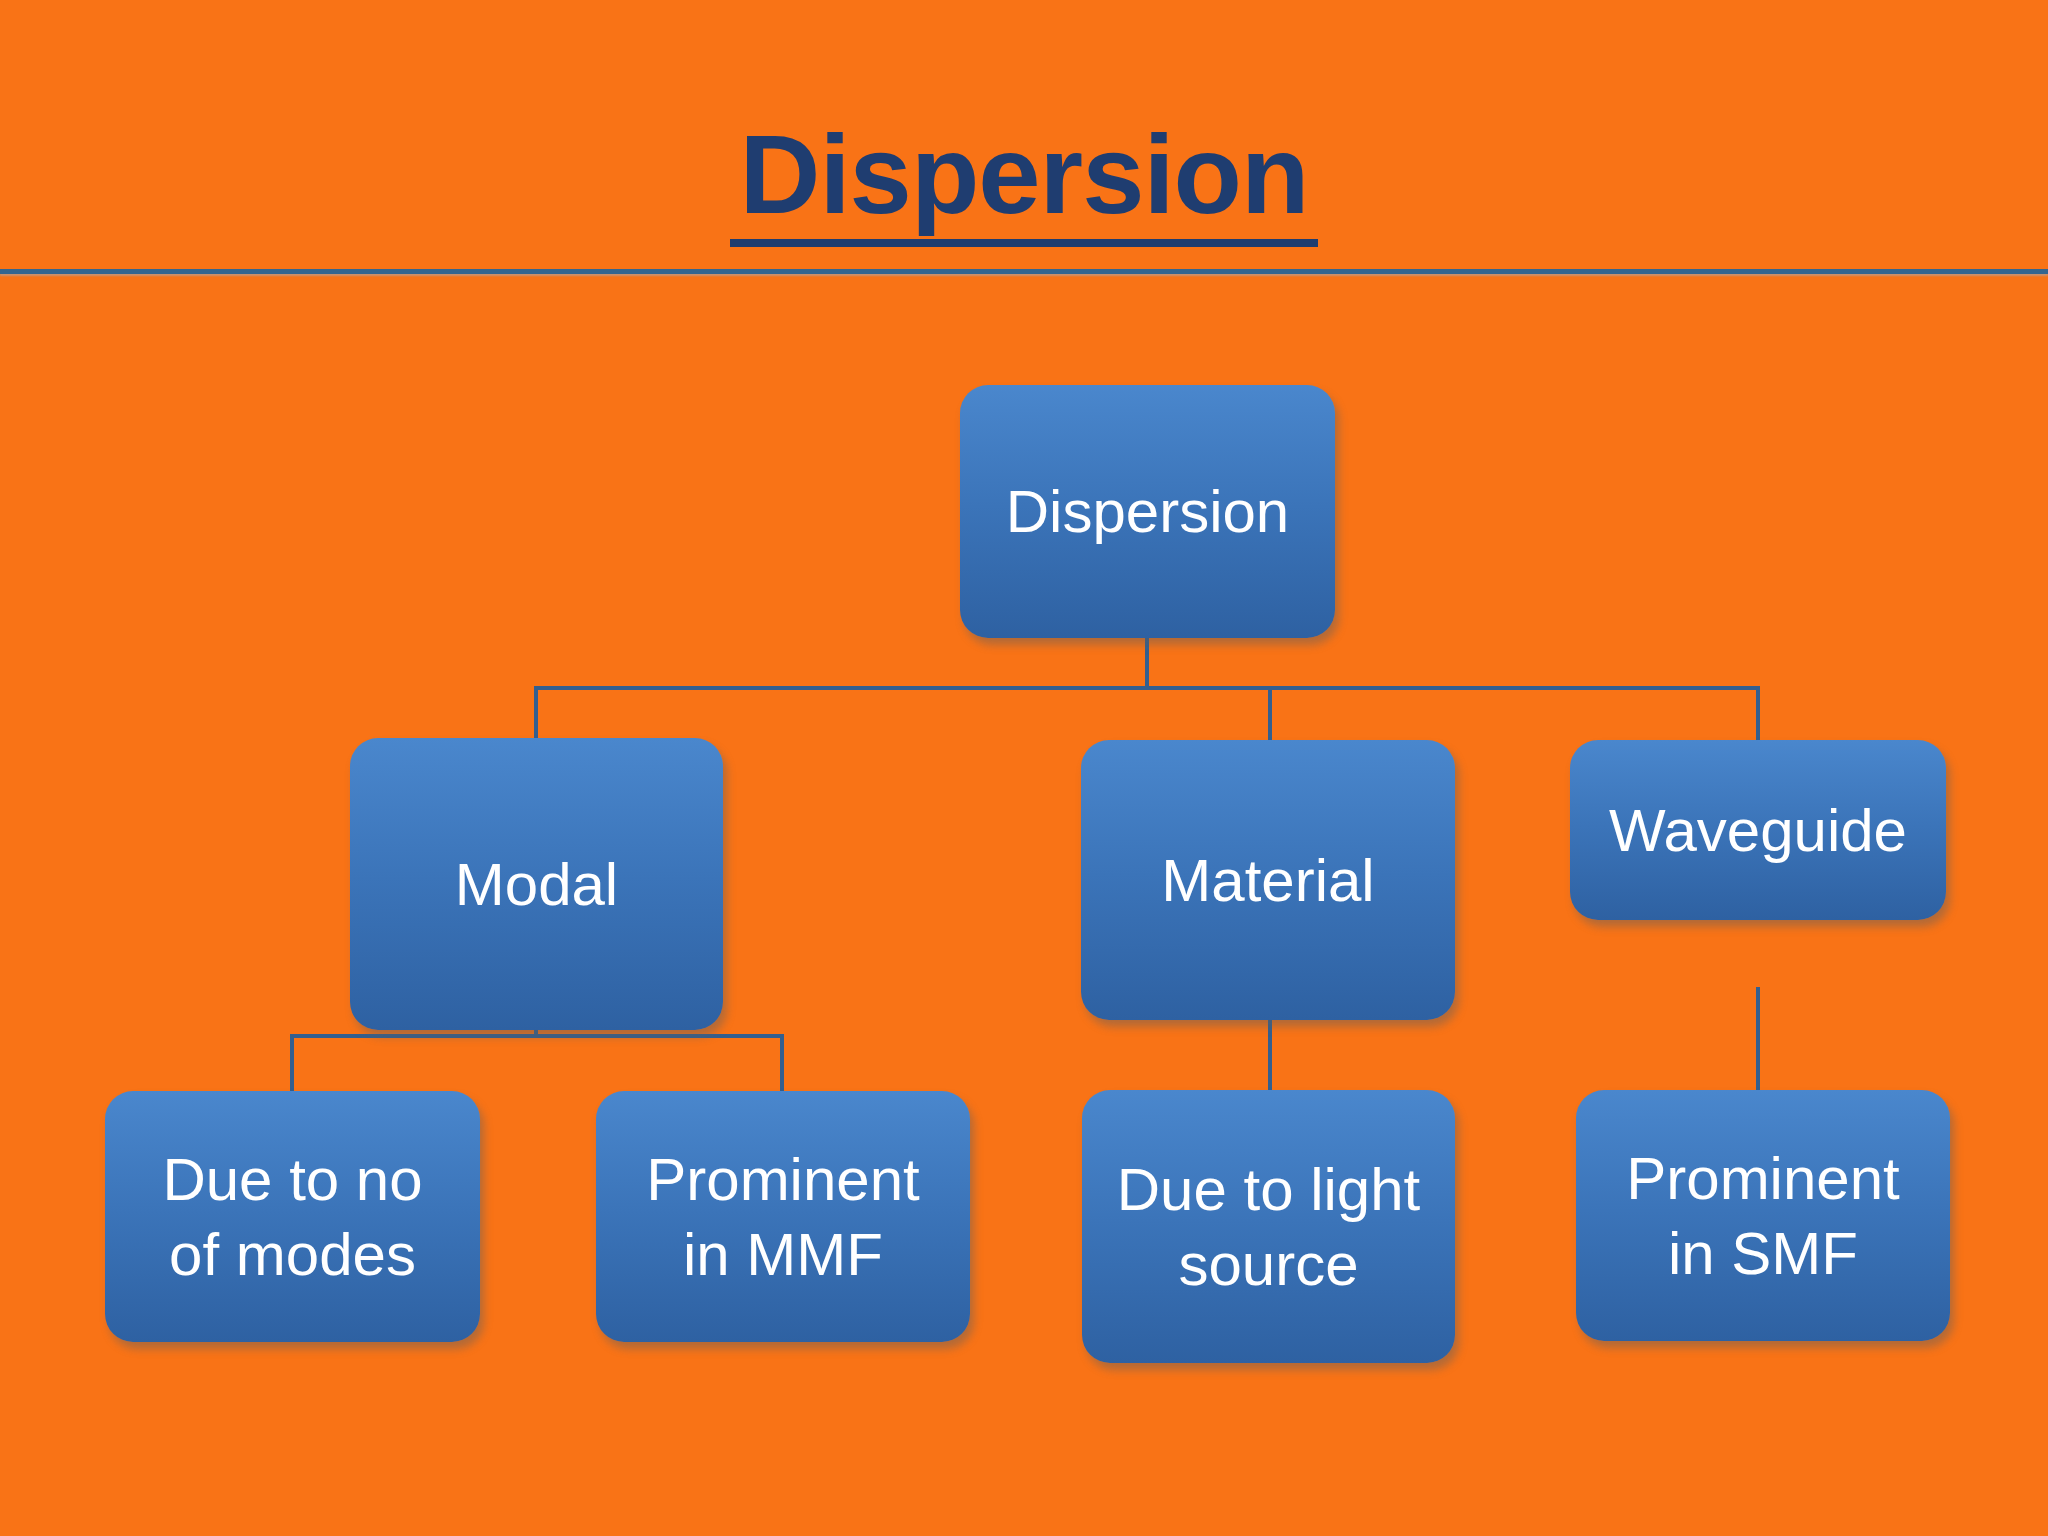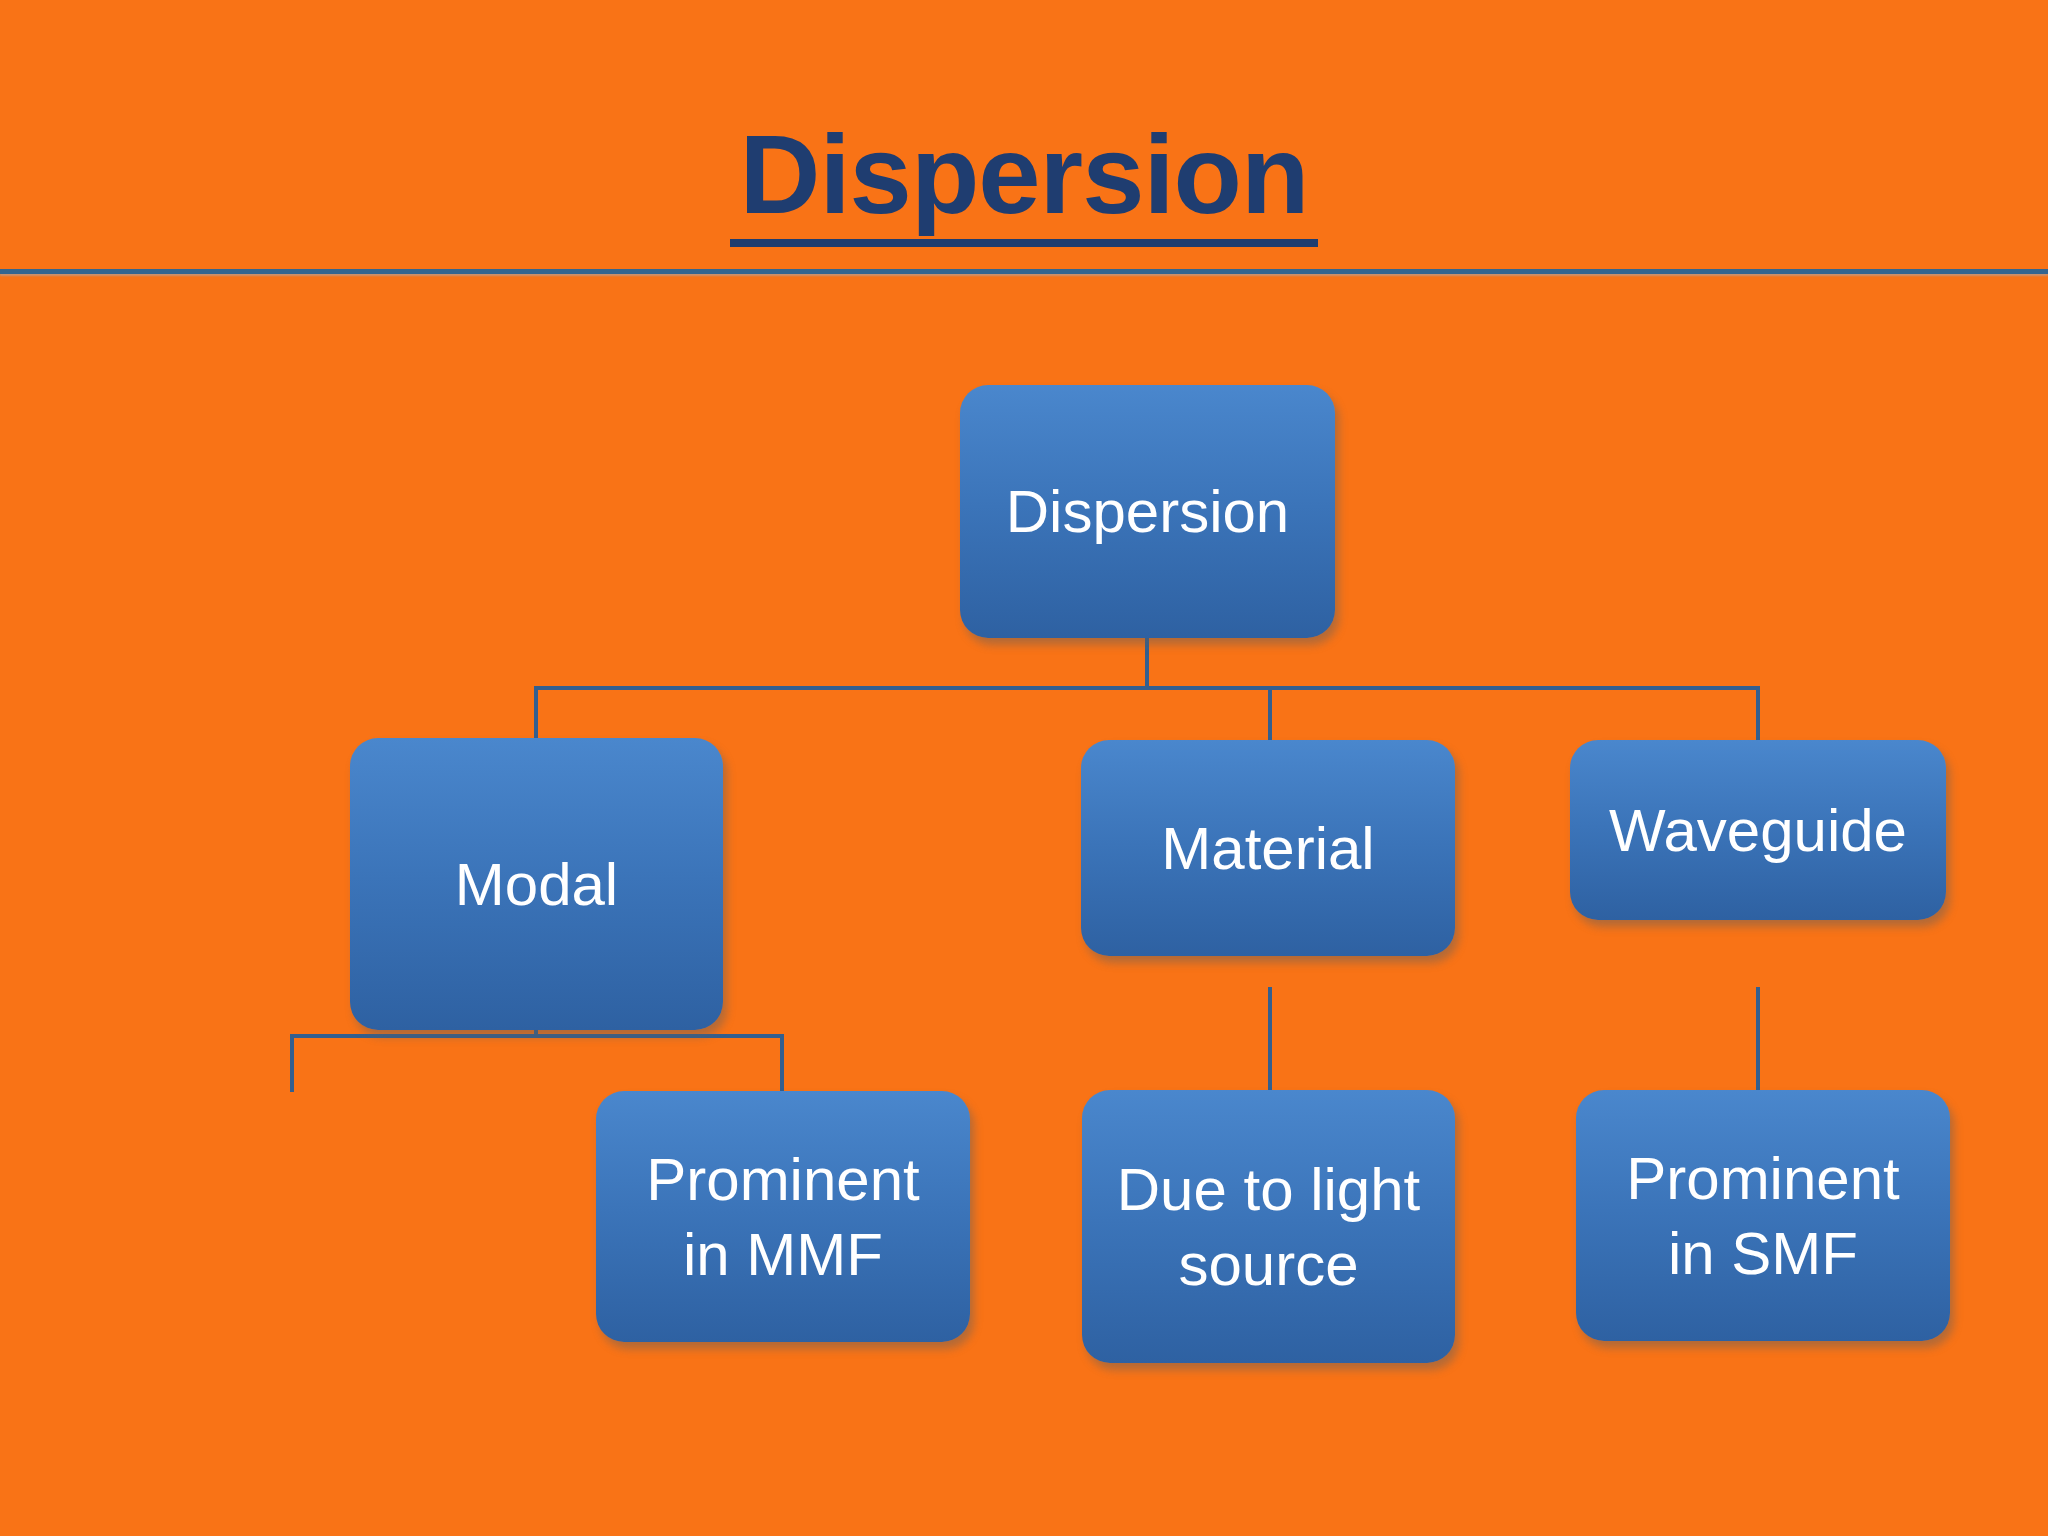--- a/index.html
+++ b/index.html
@@ -90,27 +90,31 @@
   <div class="line" style="left:1268px; top:987px; width:4px; height:104px;"></div>
   <div class="line" style="left:1756px; top:987px; width:4px; height:104px;"></div>
 
   <div class="node" style="left:960px; top:385px; width:375px; height:253px;">
     <span class="node-label">Dispersion</span>
   </div>
 
   <div class="node" style="left:350px; top:738px; width:373px; height:292px;">
     <span class="node-label">Modal</span>
   </div>
-  <div class="node" style="left:1081px; top:740px; width:374px; height:216px;">
+  <div class="node" style="left:1081px; top:740px; width:374px; height:280px;">
     <span class="node-label">Material</span>
   </div>
   <div class="node" style="left:1570px; top:740px; width:376px; height:180px;">
     <span class="node-label">Waveguide</span>
   </div>
 
+  <div class="node" style="left:105px; top:1091px; width:375px; height:251px;">
+    <span class="node-label">Due to no
+of modes</span>
+  </div>
   <div class="node" style="left:596px; top:1091px; width:374px; height:251px;">
     <span class="node-label">Prominent
 in MMF</span>
   </div>
   <div class="node" style="left:1082px; top:1090px; width:373px; height:273px;">
     <span class="node-label">Due to light
 source</span>
   </div>
   <div class="node" style="left:1576px; top:1090px; width:374px; height:251px;">
     <span class="node-label">Prominent

